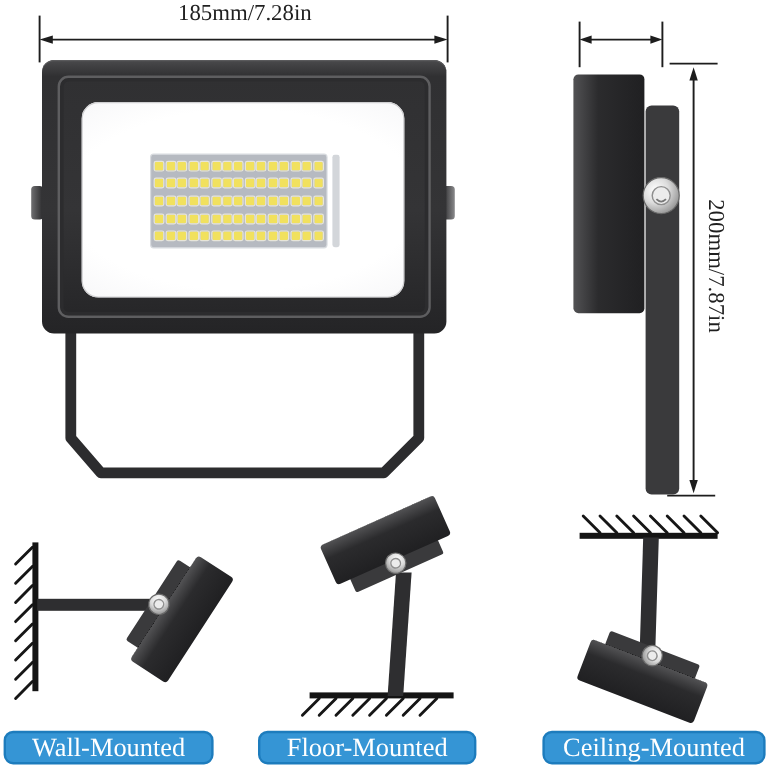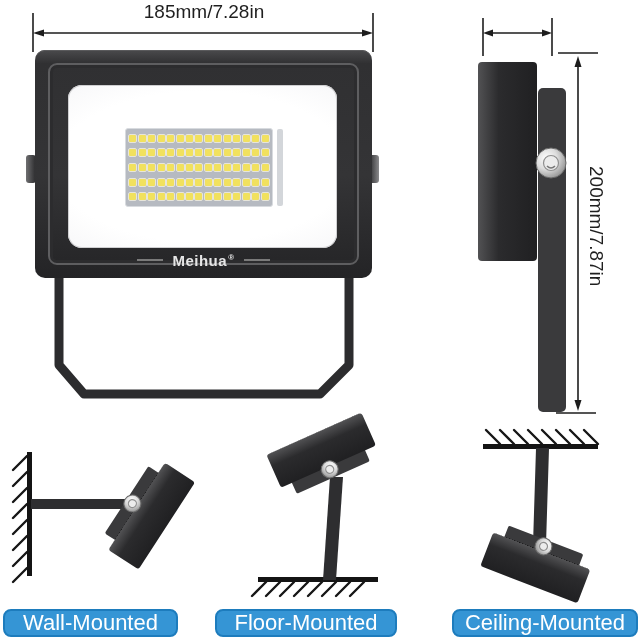--- a/index.html
+++ b/index.html
@@ -1,17 +1,17 @@
 <!DOCTYPE html>
 <html><head>
 <meta charset="utf-8">
 <style>
   html,body{margin:0;padding:0;}
   #root{position:relative;width:640px;height:638px;background:#ffffff;overflow:hidden;
-        font-family:Liberation Sans, sans-serif;color:#1d1d1d;}
+        font-family:Liberation Serif, serif;color:#1d1d1d;}
   
   #lineart{position:absolute;left:0;top:0;z-index:1;}
   .dim-line{stroke:#1d1d1d;stroke-width:1.6;fill:none;}
   .dim-arrow{fill:#1d1d1d;stroke:none;}
   .surface{fill:#141414;}
   .pole{fill:#2e2e30;}
   .plate{fill:#3a3a3c;}
   .screw-outer{stroke:#6a6a6a;stroke-width:1;}
   .screw-inner{fill:#ececec;stroke:#8f8f8f;stroke-width:1.2;}
   g[data-name^="hatch"] line{stroke:#161616;stroke-width:2.4;stroke-linecap:round;}
@@ -253,24 +253,19 @@
           <div class="led" data-name="led-chip"></div>
           <div class="led" data-name="led-chip"></div>
           <div class="led" data-name="led-chip"></div>
           <div class="led" data-name="led-chip"></div>
           <div class="led" data-name="led-chip"></div>
           <div class="led" data-name="led-chip"></div>
           <div class="led" data-name="led-chip"></div>
         </div>
       <div id="panel-strip" data-name="led-panel-strip"></div>
     </div>
-    <div id="brand-row" data-name="brand-row">
-      <span class="brand-dash" data-name="brand-dash-left"></span>
-      <span id="brand-text" data-name="brand-logo"><span data-name="brand-name">Meihua</span><sup id="brand-reg" data-name="registered-mark">®</sup></span>
-      <span class="brand-dash" data-name="brand-dash-right"></span>
-    </div>
   </div>
 
   <div class="mount-label" id="label-wall" data-name="wall-mounted-label">Wall-Mounted</div>
   <div class="mount-label" id="label-floor" data-name="floor-mounted-label">Floor-Mounted</div>
   <div class="mount-label" id="label-ceiling" data-name="ceiling-mounted-label">Ceiling-Mounted</div>
 
 </div>
 
 </body></html>

